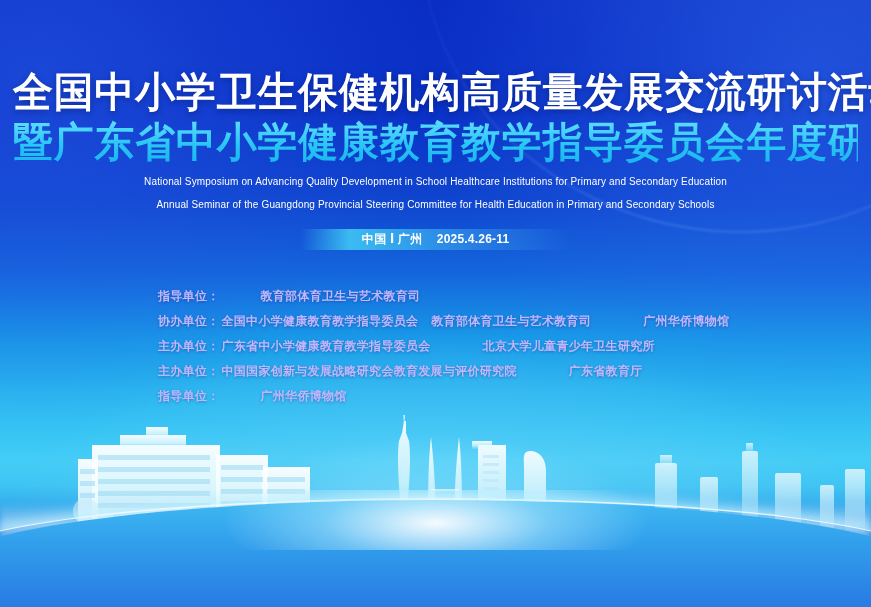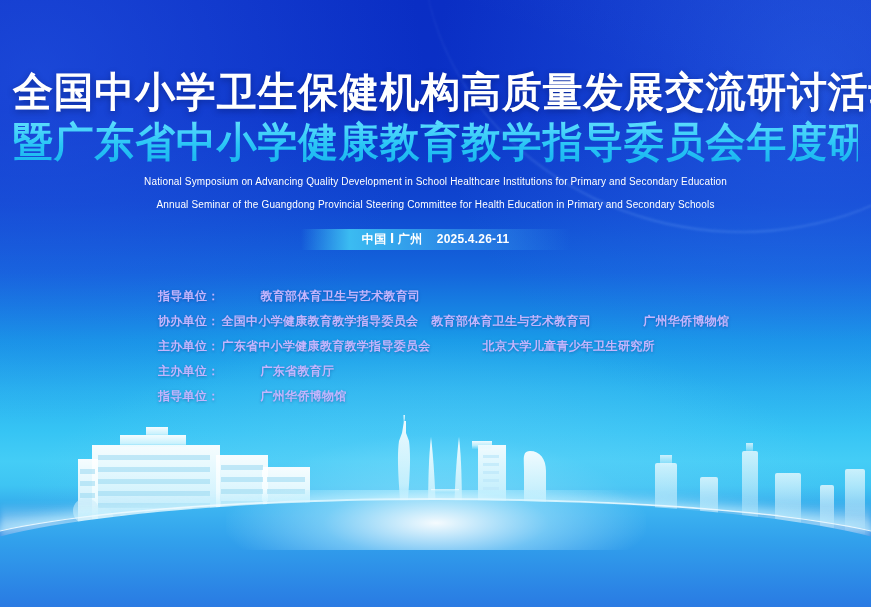--- a/index.html
+++ b/index.html
@@ -319,20 +319,21 @@
     <div class="org-row">
       <span class="org-label">主办单位：</span>
       <span class="org-values">
         <span class="org-value">广东省中小学健康教育教学指导委员会</span>
         <span class="org-value">北京大学儿童青少年卫生研究所</span>
       </span>
     </div>
     <div class="org-row">
       <span class="org-label">主办单位：</span>
       <span class="org-values">
+        <span class="org-value">中国国家创新与发展战略研究会教育发展与评价研究院</span>
         <span class="org-value">广东省教育厅</span>
       </span>
     </div>
     <div class="org-row">
       <span class="org-label">指导单位：</span>
       <span class="org-values">
         <span class="org-value">广州华侨博物馆</span>
       </span>
     </div>
   </div>

